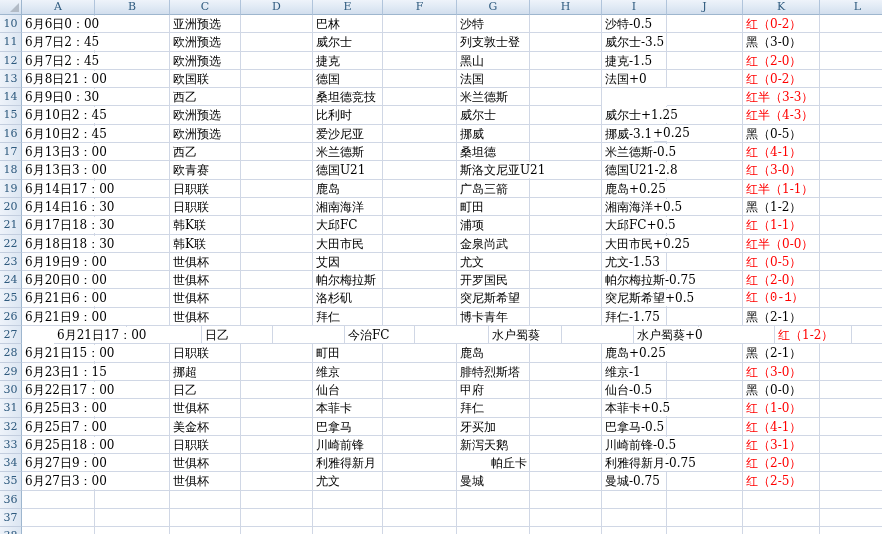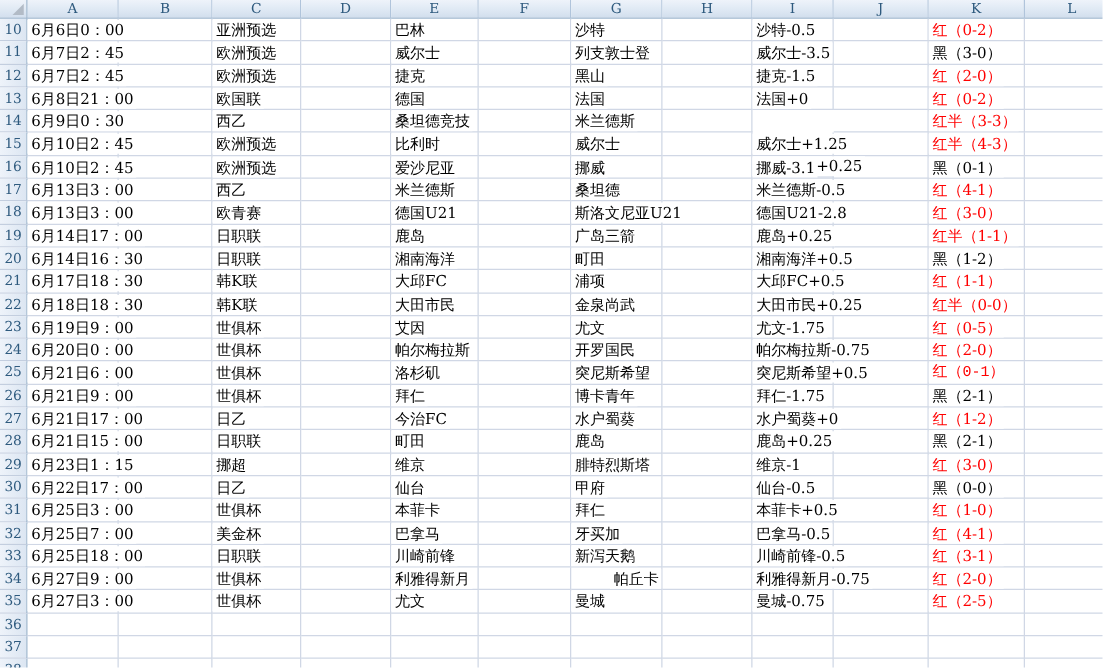--- a/index.html
+++ b/index.html
@@ -164,21 +164,21 @@
         <div class="cell" style="width: 73px;"><span class="txt">6月10日2：45</span></div>
         <div class="cell" style="width: 75px;"></div>
         <div class="cell" style="width: 71px;"><span class="txt">欧洲预选</span></div>
         <div class="cell" style="width: 72px;"></div>
         <div class="cell" style="width: 70px;"><span class="txt">爱沙尼亚</span></div>
         <div class="cell" style="width: 74px;"></div>
         <div class="cell" style="width: 73px;"><span class="txt">挪威</span></div>
         <div class="cell" style="width: 72px;"></div>
         <div class="cell" style="width: 65px;"><span class="txt">挪威-3.1</span></div>
         <div class="cell" style="width: 76px;"></div>
-        <div class="cell" style="width: 77px;"><span class="txt">黑（0-1）</span></div>
+        <div class="cell" style="width: 77px;"><span class="txt">黑（0-5）</span></div>
         <div class="cell" style="width: 76px;"></div>
       </div>
       <div class="row">
         <div class="row-header">17</div>
         <div class="cell" style="width: 73px;"><span class="txt">6月13日3：00</span></div>
         <div class="cell" style="width: 75px;"></div>
         <div class="cell" style="width: 71px;"><span class="txt">西乙</span></div>
         <div class="cell" style="width: 72px;"></div>
         <div class="cell" style="width: 70px;"><span class="txt">米兰德斯</span></div>
         <div class="cell" style="width: 74px;"></div>
@@ -267,21 +267,21 @@
       <div class="row">
         <div class="row-header">23</div>
         <div class="cell" style="width: 73px;"><span class="txt">6月19日9：00</span></div>
         <div class="cell" style="width: 75px;"></div>
         <div class="cell" style="width: 71px;"><span class="txt">世俱杯</span></div>
         <div class="cell" style="width: 72px;"></div>
         <div class="cell" style="width: 70px;"><span class="txt">艾因</span></div>
         <div class="cell" style="width: 74px;"></div>
         <div class="cell" style="width: 73px;"><span class="txt">尤文</span></div>
         <div class="cell" style="width: 72px;"></div>
-        <div class="cell" style="width: 65px;"><span class="txt">尤文-1.75</span></div>
+        <div class="cell" style="width: 65px;"><span class="txt">尤文-1.53</span></div>
         <div class="cell" style="width: 76px;"></div>
         <div class="cell" style="width: 77px;"><span class="txt red">红（0-5）</span></div>
         <div class="cell" style="width: 76px;"></div>
       </div>
       <div class="row">
         <div class="row-header">24</div>
         <div class="cell" style="width: 73px;"><span class="txt">6月20日0：00</span></div>
         <div class="cell" style="width: 75px;"></div>
         <div class="cell" style="width: 71px;"><span class="txt">世俱杯</span></div>
         <div class="cell" style="width: 72px;"></div>
@@ -319,21 +319,21 @@
         <div class="cell" style="width: 74px;"></div>
         <div class="cell" style="width: 73px;"><span class="txt">博卡青年</span></div>
         <div class="cell" style="width: 72px;"></div>
         <div class="cell" style="width: 65px;"><span class="txt">拜仁-1.75</span></div>
         <div class="cell" style="width: 76px;"></div>
         <div class="cell" style="width: 77px;"><span class="txt">黑（2-1）</span></div>
         <div class="cell" style="width: 76px;"></div>
       </div>
       <div class="row">
         <div class="row-header">27</div>
-        <div class="cell" style="width: 73px;"><span class="txt">6月21日17：00</span></div>
+        <div class="cell" style="width: 73px; margin-left: 32px;"><span class="txt">6月21日17：00</span></div>
         <div class="cell" style="width: 75px;"></div>
         <div class="cell" style="width: 71px;"><span class="txt">日乙</span></div>
         <div class="cell" style="width: 72px;"></div>
         <div class="cell" style="width: 70px;"><span class="txt">今治FC</span></div>
         <div class="cell" style="width: 74px;"></div>
         <div class="cell" style="width: 73px;"><span class="txt">水户蜀葵</span></div>
         <div class="cell" style="width: 72px;"></div>
         <div class="cell" style="width: 65px;"><span class="txt">水户蜀葵+0</span></div>
         <div class="cell" style="width: 76px;"></div>
         <div class="cell" style="width: 77px;"><span class="txt red">红（1-2）</span></div>

